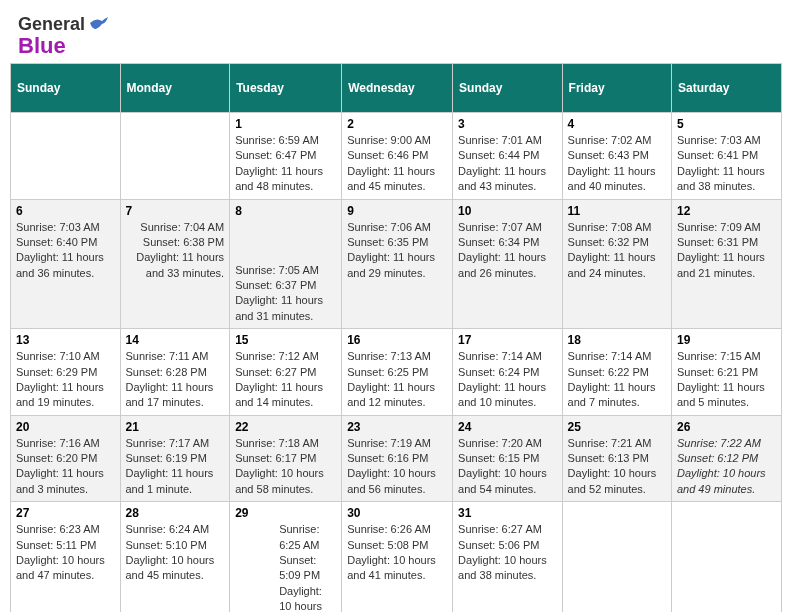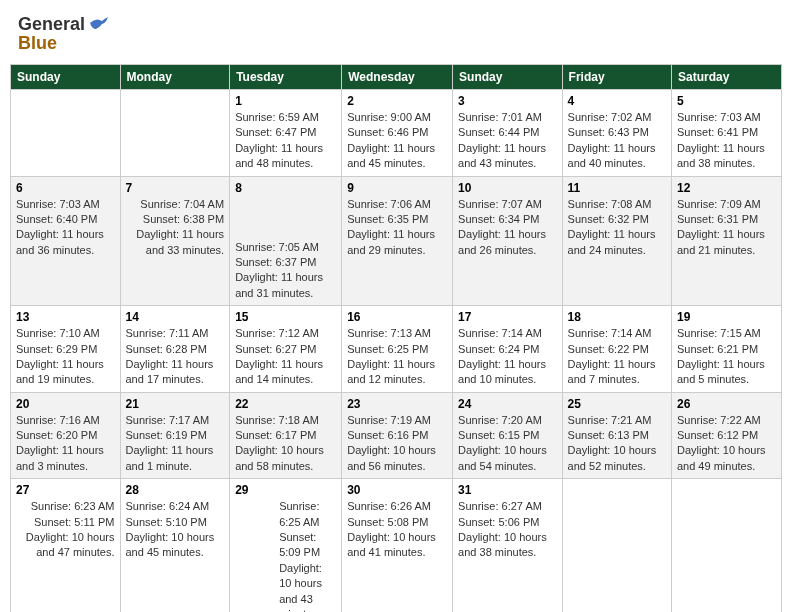--- a/index.html
+++ b/index.html
@@ -7,21 +7,20 @@
       font-family: Arial, sans-serif;
       background: #fff;
       width: 792px;
       min-height: 612px;
       padding: 10px;
     }
     .header {
       display: flex;
       justify-content: space-between;
       align-items: flex-start;
-      margin-bottom: 6px;
       padding: 4px 8px;
     }
     .logo {
       display: flex;
       flex-direction: column;
       align-items: flex-start;
     }
     .title-area {
       text-align: right;
     }
@@ -35,24 +34,24 @@
       font-size: 16px;
       color: #333;
       font-weight: normal;
     }
     .calendar {
       width: 100%;
       border-collapse: collapse;
       font-size: 11px;
     }
     .calendar th {
-      background-color: #14532d;
+      background-color: #0f766e;
       color: #fff;
       text-align: left;
-      padding: 5px 6px;
+      padding: 17px 6px;
       font-size: 12px;
       font-weight: bold;
       border: 1px solid #ccc;
     }
     .calendar td {
       border: 1px solid #ccc;
       vertical-align: top;
       padding: 4px 5px;
       width: 113px;
       min-height: 80px;
@@ -80,21 +79,21 @@
 <body>
 
 <div class="header">
   <div class="logo">
     <div style="display:flex; align-items:center;">
       <span style="font-size:18px; font-weight:bold; color:#333;">General</span>
       <svg width="22" height="18" viewBox="0 0 22 18" style="margin-left:3px; margin-bottom:2px;">
         <path d="M2 8 Q8 2 14 6 Q16 4 20 2 Q18 8 14 9 Q12 12 8 14 Q4 14 2 8Z" fill="#4472c4"></path>
       </svg>
     </div>
-    <span style="font-size:18px; font-weight:bold; color:#a16207; margin-top:-2px;">Blue</span>
+    <span style="font-size:22px; font-weight:bold; color:#a21caf; margin-top:-2px;">Blue</span>
   </div>
   <div class="title-area">
     <div class="month-title"></div>
     <div class="subtitle"></div>
   </div>
 </div>
 
 <table class="calendar">
   <thead>
     <tr>
@@ -262,29 +261,29 @@
 Daylight: 10 hours and 54 minutes.</div>
         </td>
         <td>
           <span class="day-num">25</span>
           <div class="day-info" style="white-space: pre-line;">Sunrise: 7:21 AM
 Sunset: 6:13 PM
 Daylight: 10 hours and 52 minutes.</div>
         </td>
         <td>
           <span class="day-num">26</span>
-          <div class="day-info" style="white-space: pre-line;">Sunrise: 7:22 AM
+          <div class="day-info" style="white-space: pre-line; font-style: italic;">Sunrise: 7:22 AM
 Sunset: 6:12 PM
 Daylight: 10 hours and 49 minutes.</div>
         </td>
       </tr>
       <tr>
         <td>
           <span class="day-num">27</span>
-          <div class="day-info" style="white-space: pre-line; text-align: right;">Sunrise: 6:23 AM
+          <div class="day-info" style="white-space: pre-line;">Sunrise: 6:23 AM
 Sunset: 5:11 PM
 Daylight: 10 hours and 47 minutes.</div>
         </td>
         <td>
           <span class="day-num">28</span>
           <div class="day-info" style="white-space: pre-line;">Sunrise: 6:24 AM
 Sunset: 5:10 PM
 Daylight: 10 hours and 45 minutes.</div>
         </td>
         <td>

